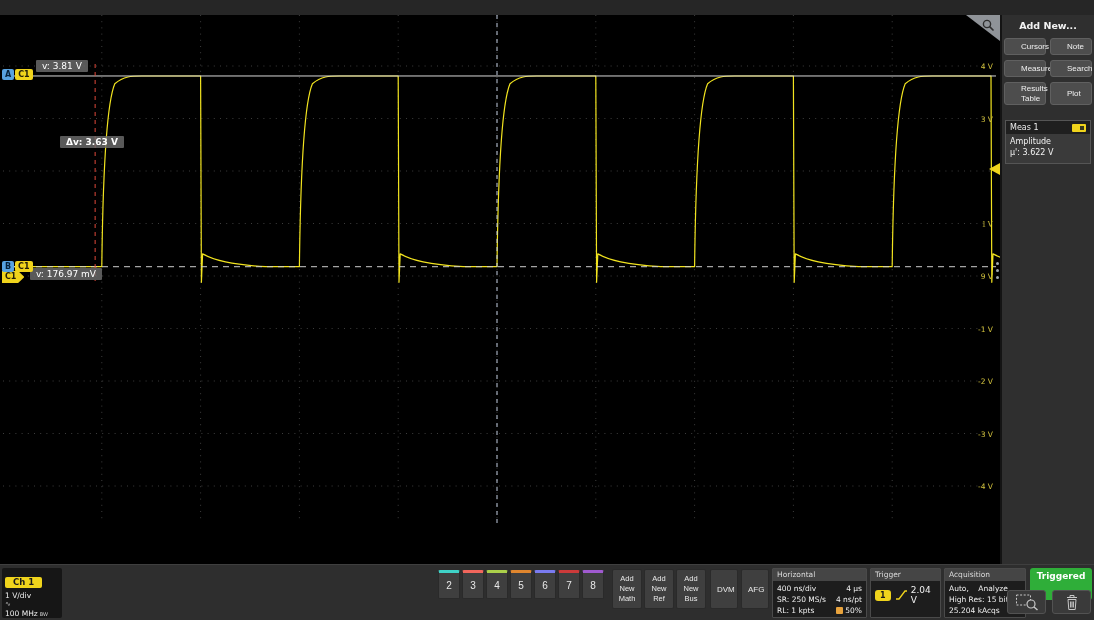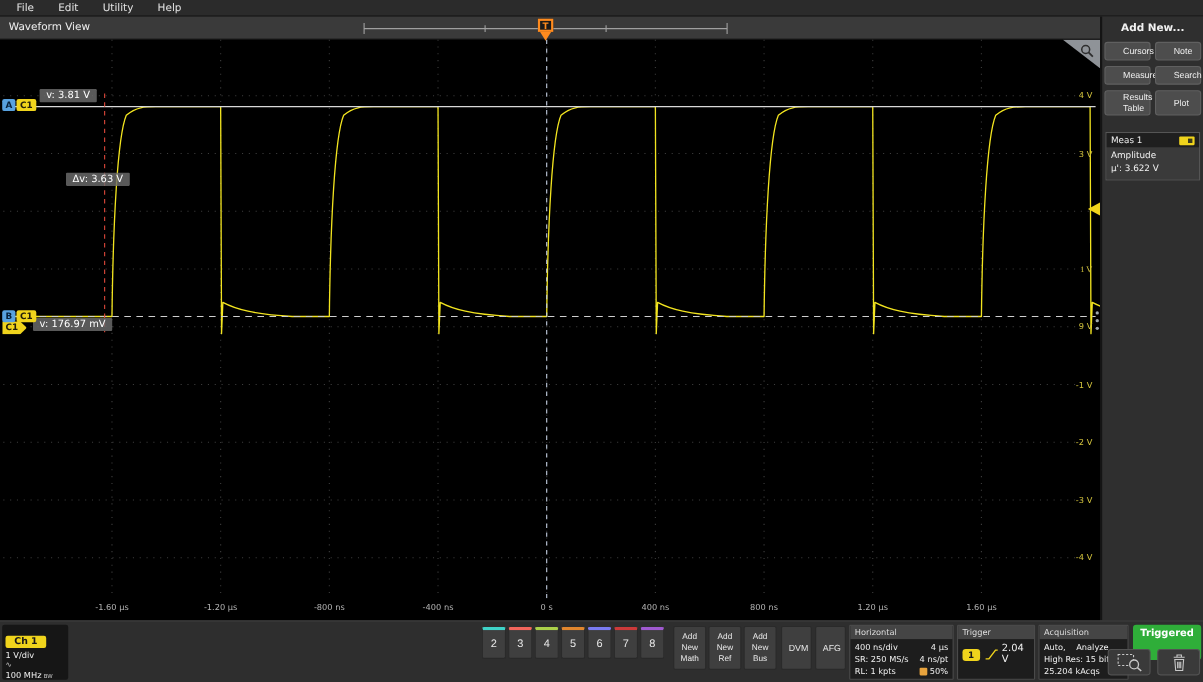--- a/index.html
+++ b/index.html
@@ -27,21 +27,21 @@
 
   .grid{position:relative;height:508px;background:#000;}
   #gridsvg{position:absolute;left:0;top:0;}
   .zoomcorner{position:absolute;right:0;top:0;width:34px;height:26px;background:#8f9398;
               clip-path:polygon(0 0,100% 0,100% 100%);}
   .zoomcorner svg{position:absolute;right:3px;top:3px;}
 
   .chip{position:absolute;background:rgba(108,108,108,.82);color:#fff;font-size:9px;
         padding:1px 6px;border-radius:1px;white-space:nowrap;z-index:4;}
   .cursorA{left:36px;top:45px;}
-  .cursorD{left:60px;top:121px;}
+  .cursorD{left:60px;top:121px;font-weight:bold;}
   .cursorB{left:30px;top:253px;}
 
   .marker{position:absolute;display:flex;gap:1px;align-items:center;z-index:5;}
   .markerA{left:2px;top:54px;}
   .markerB{left:2px;top:246px;}
   .srcbadge{background:#58a2e0;color:#06213a;font-size:8px;font-weight:bold;padding:0 3px;
             border-radius:2px;height:11px;line-height:11px;display:inline-block;}
   .c1chip{background:#f0d41c;color:#24200a;font-size:8px;font-weight:bold;padding:0 3px;
           border-radius:2px;height:11px;line-height:11px;display:inline-block;}
   .chflag{position:absolute;left:2px;top:256px;background:#f0d41c;color:#24200a;font-size:8px;
@@ -111,40 +111,24 @@
              color:#fff;font-weight:bold;font-size:9px;text-align:center;line-height:16px;border-radius:3px;}
   .iconrow{position:absolute;left:1007px;top:25px;display:flex;gap:6px;}
   .iconbtn{width:39px;height:24px;background:#3a3a3a;border:1px solid #525252;border-radius:3px;
            display:flex;align-items:center;justify-content:center;padding:0;cursor:pointer;}
 </style>
 </head>
 <body>
 
 <div class="app">
 
-  <div class="menubar">
-      <span class="menu-item">File</span>
-      <span class="menu-item">Edit</span>
-      <span class="menu-item">Utility</span>
-      <span class="menu-item">Help</span>
-    </div>
 
   <div class="content">
 
     <div class="wfview">
-      <div class="wfheader">
-        <span class="wftitle">Waveform View</span>
-        <svg class="ruler" width="332" height="14">
-          <path d="M1 2 V12 M331 2 V12 M111 4 V10 M221 4 V10 M1 7 H331" stroke="#a0a0a0" stroke-width="1" fill="none"></path>
-        </svg>
-        <div class="tflag">
-          <span>T</span>
-        </div>
-        <div class="tarrow"></div>
-      </div>
 
       <div class="grid">
         <svg id="gridsvg" width="1000" height="508">
             <line x1="101.8" y1="0" x2="101.8" y2="508" stroke="#3d3d3d" stroke-width="1" stroke-dasharray="1 5.2"></line>
             <line x1="200.6" y1="0" x2="200.6" y2="508" stroke="#3d3d3d" stroke-width="1" stroke-dasharray="1 5.2"></line>
             <line x1="299.4" y1="0" x2="299.4" y2="508" stroke="#3d3d3d" stroke-width="1" stroke-dasharray="1 5.2"></line>
             <line x1="398.2" y1="0" x2="398.2" y2="508" stroke="#3d3d3d" stroke-width="1" stroke-dasharray="1 5.2"></line>
             <line x1="497" y1="0" x2="497" y2="508" stroke="#3d3d3d" stroke-width="1" stroke-dasharray="1 5.2"></line>
             <line x1="595.8" y1="0" x2="595.8" y2="508" stroke="#3d3d3d" stroke-width="1" stroke-dasharray="1 5.2"></line>
             <line x1="694.6" y1="0" x2="694.6" y2="508" stroke="#3d3d3d" stroke-width="1" stroke-dasharray="1 5.2"></line>
@@ -196,31 +180,20 @@
       <span class="voltlabel" style="top: 51px;">4 V</span>
           <span class="voltlabel" style="top: 103.5px;">3 V</span>
           <span class="voltlabel" style="top: 208.5px; font-family: Liberation Serif, serif;">1 V</span>
           <span class="voltlabel" style="top: 261px;">9 V</span>
           <span class="voltlabel" style="top: 313.5px;">-1 V</span>
           <span class="voltlabel" style="top: 366px;">-2 V</span>
           <span class="voltlabel" style="top: 418.5px;">-3 V</span>
           <span class="voltlabel" style="top: 471px;">-4 V</span>
         </div>
 
-      <div class="timelabels">
-          <span class="timelabel" style="left: 101.8px;">-1.60 μs</span>
-          <span class="timelabel" style="left: 200.6px;">-1.20 μs</span>
-          <span class="timelabel" style="left: 299.4px;">-800 ns</span>
-          <span class="timelabel" style="left: 398.2px;">-400 ns</span>
-          <span class="timelabel" style="left: 497px;">0 s</span>
-          <span class="timelabel" style="left: 595.8px;">400 ns</span>
-          <span class="timelabel" style="left: 694.6px;">800 ns</span>
-          <span class="timelabel" style="left: 793.4px;">1.20 μs</span>
-          <span class="timelabel" style="left: 892.2px;">1.60 μs</span>
-        </div>
     </div>
 
     <div class="rightpanel">
       <div class="rp-header">Add New...</div>
       <div class="rp-buttons">
           <button class="rpbtn">Cursors</button>
           <button class="rpbtn">Note</button>
           <button class="rpbtn">Measure</button>
           <button class="rpbtn">Search</button>
           <button class="rpbtn">Results Table</button>

